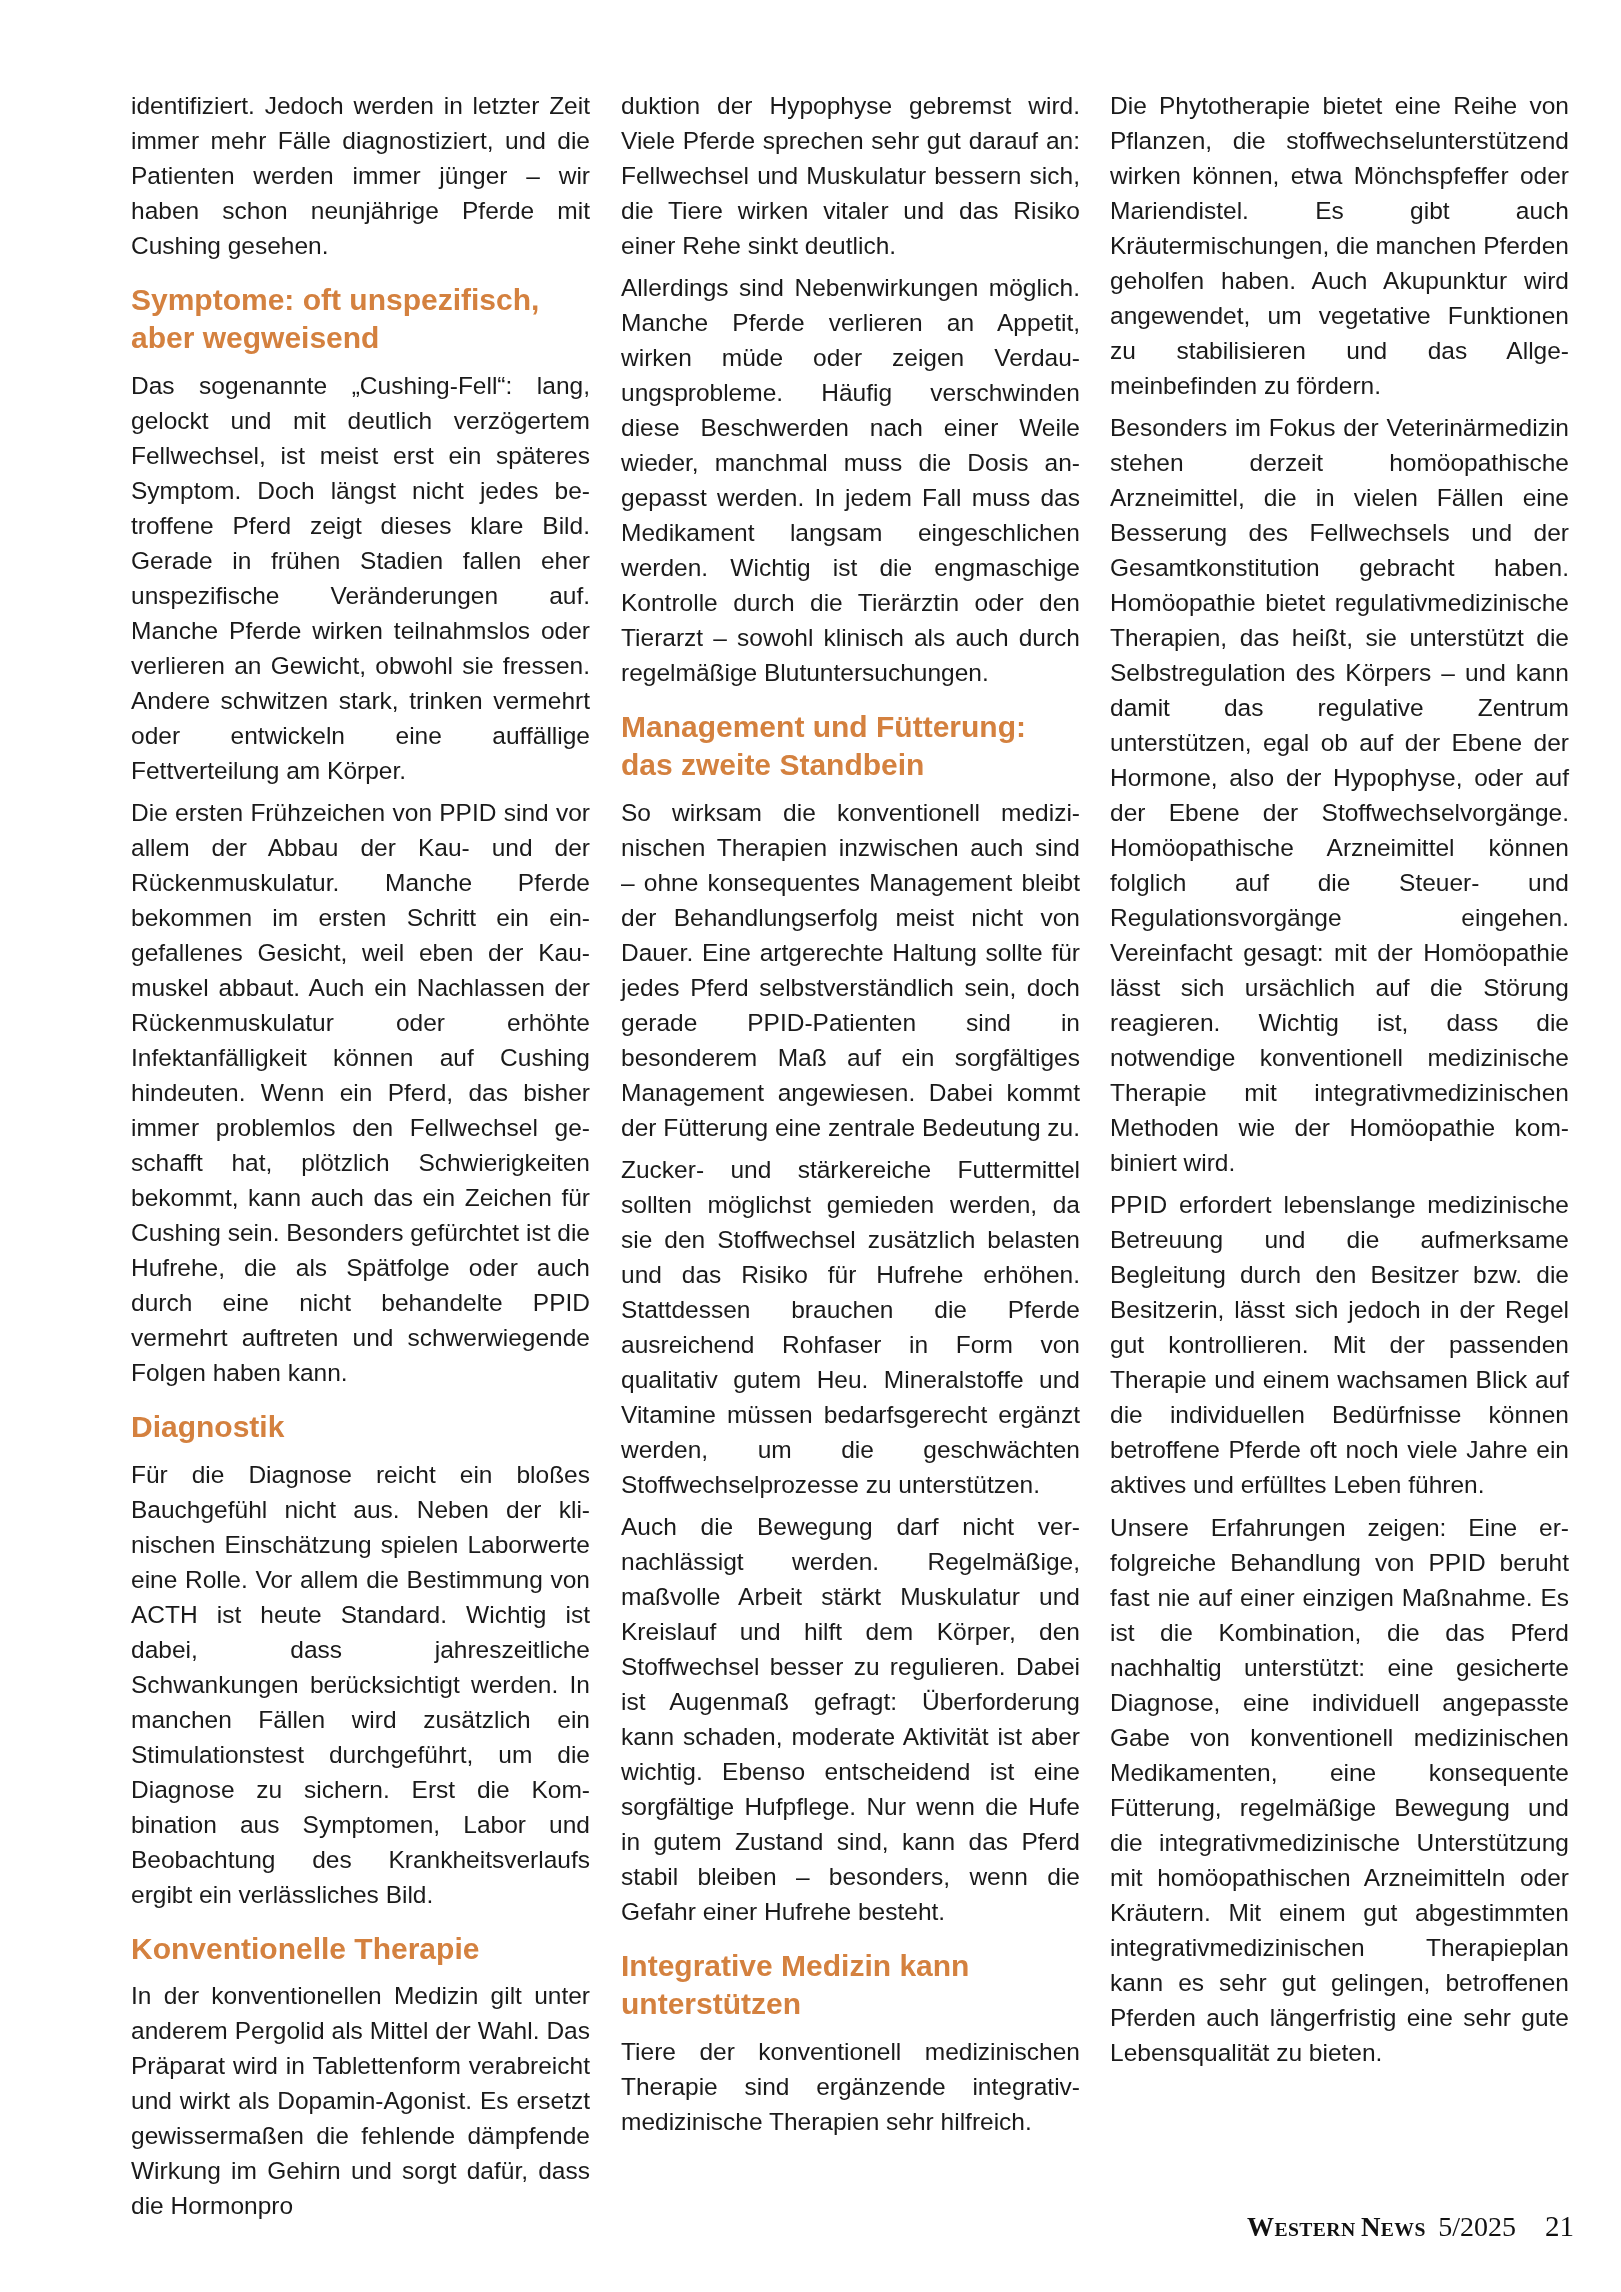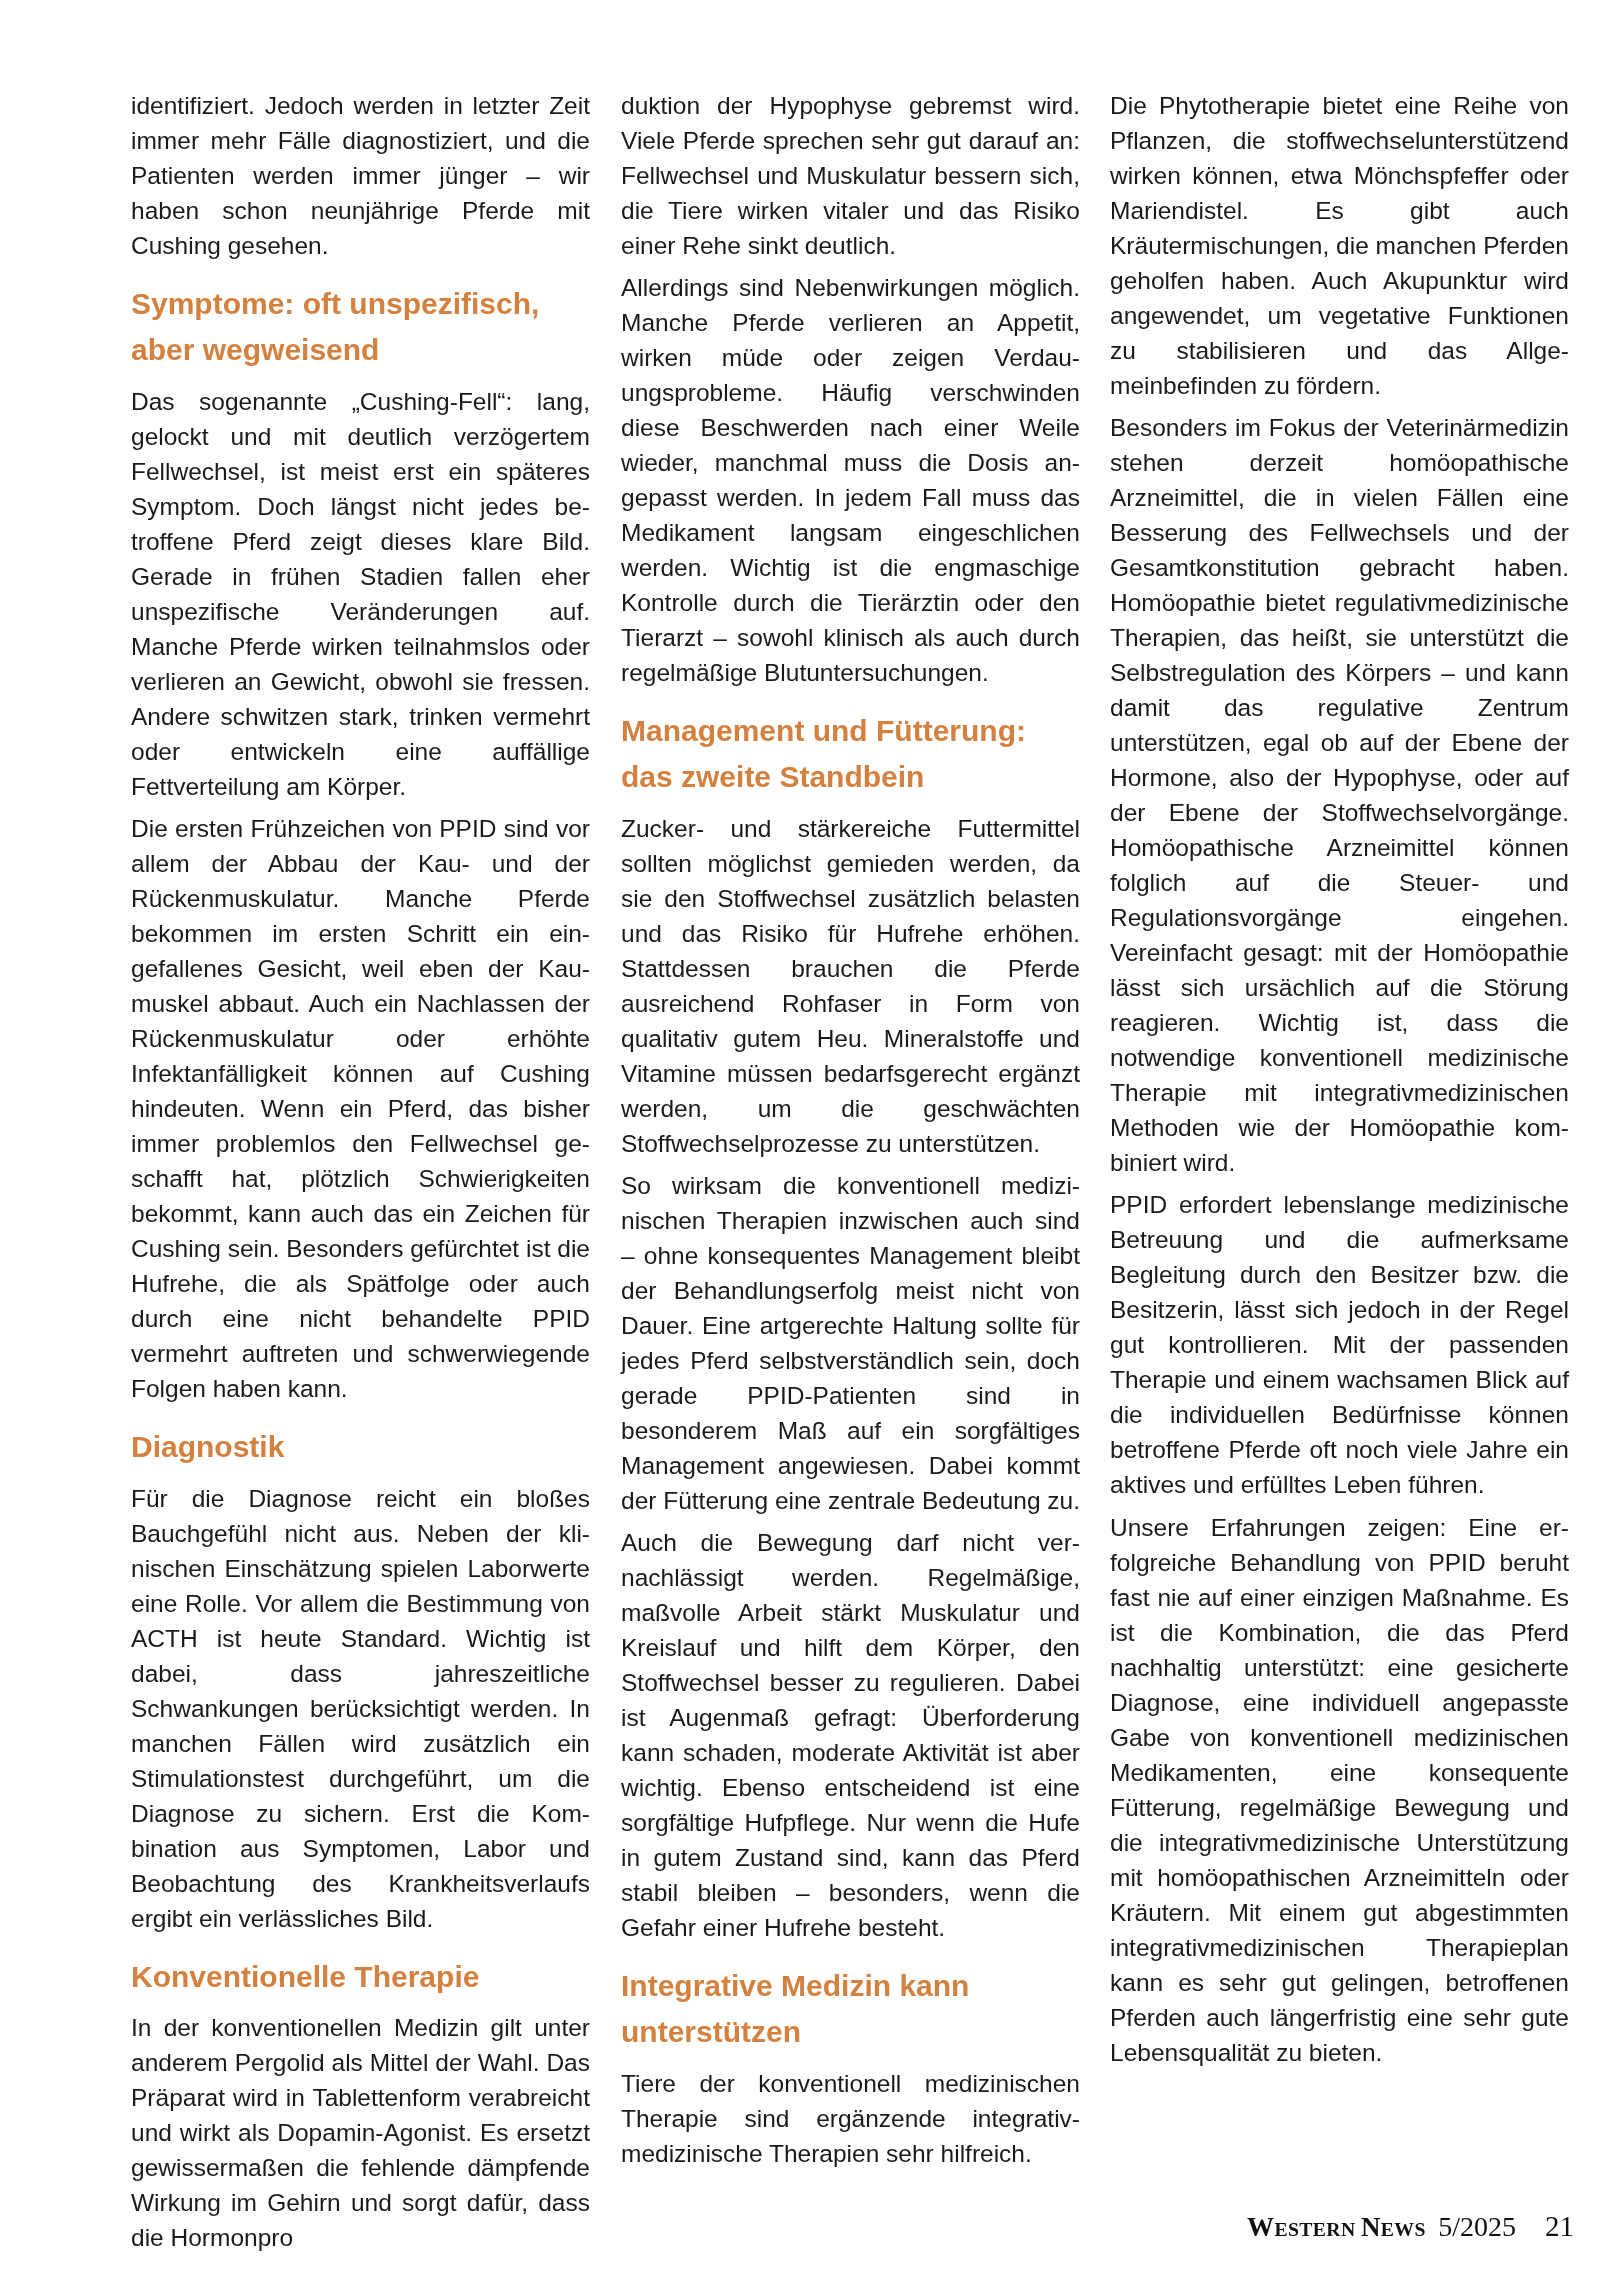--- a/index.html
+++ b/index.html
@@ -11,21 +11,21 @@
     font-size: 24.5px; line-height: 35px; color: #1a1a1a;
     text-align: justify; hyphens: manual; margin-left: 34px;
   }
   .col1 { left: 97px; }
   .col2 { left: 587px; }
   .col3 { left: 1076px; }
   .col p { margin: 0 0 7.2px 0; }
   .col h2 {
     font-family: "Liberation Sans", sans-serif;
     font-weight: bold; color: #d4813f;
-    font-size: 30px; line-height: 46px;
+    font-size: 30px; line-height: 38px;
     margin: 18px 0 10.7px 0; text-align: left;
   }
   .footer {
     position: absolute; top: 2210px; left: 1247px;
     font-family: "Liberation Serif", serif; color: #111;
     display: flex; align-items: baseline; white-space: nowrap;
   }
   .footer .brand { font-size: 19.7px; font-weight: bold; letter-spacing: 0.4px; }
   .footer .brand .cap { font-size: 27px; }
   .footer .issue { font-size: 28px; margin-left: 12.5px; }
@@ -44,22 +44,22 @@
     <h2>Diagnostik</h2>
     <p>Für die Diagnose reicht ein bloßes Bauchgefühl nicht aus. Neben der kli­nischen Einschätzung spielen Labor­werte eine Rolle. Vor allem die Bestim­mung von ACTH ist heute Standard. Wichtig ist dabei, dass jahreszeitliche Schwankungen berücksichtigt werden. In manchen Fällen wird zusätzlich ein Stimulationstest durchgeführt, um die Diagnose zu sichern. Erst die Kom­bination aus Symptomen, Labor und Beobachtung des Krankheitsverlaufs ergibt ein verlässliches Bild.</p>
     <h2>Konventionelle Therapie</h2>
     <p>In der konventionellen Medizin gilt unter anderem Pergolid als Mittel der Wahl. Das Präparat wird in Tablettenform ver­abreicht und wirkt als Dopamin-Ago­nist. Es ersetzt gewissermaßen die feh­lende dämpfende Wirkung im Gehirn und sorgt dafür, dass die Hormonpro­</p>
   </div>
 
   <div class="col col2">
     <p>duktion der Hypophyse gebremst wird. Viele Pferde sprechen sehr gut darauf an: Fellwechsel und Muskulatur bes­sern sich, die Tiere wirken vitaler und das Risiko einer Rehe sinkt deutlich.</p>
     <p>Allerdings sind Nebenwirkungen mög­lich. Manche Pferde verlieren an Appe­tit, wirken müde oder zeigen Verdau­ungsprobleme. Häufig verschwinden diese Beschwerden nach einer Weile wieder, manchmal muss die Dosis an­gepasst werden. In jedem Fall muss das Medikament langsam eingeschli­chen werden. Wichtig ist die engma­schige Kontrolle durch die Tierärztin oder den Tierarzt – sowohl klinisch als auch durch regelmäßige Blutuntersu­chungen.</p>
     <h2>Management und Fütterung: das zweite Standbein</h2>
+    <p>So wirksam die konventionell medizi­nischen Therapien inzwischen auch sind – ohne konsequentes Manage­ment bleibt der Behandlungserfolg meist nicht von Dauer. Eine artgerechte Haltung sollte für jedes Pferd selbstver­ständlich sein, doch gerade PPID-Pati­enten sind in besonderem Maß auf ein sorgfältiges Management angewiesen. Dabei kommt der Fütterung eine zen­trale Bedeutung zu.</p>
     <p>Zucker- und stärkereiche Futtermittel sollten möglichst gemieden werden, da sie den Stoffwechsel zusätzlich belasten und das Risiko für Hufrehe erhöhen. Stattdessen brauchen die Pferde ausreichend Rohfaser in Form von qualitativ gutem Heu. Mineralstoffe und Vitamine müssen bedarfsgerecht ergänzt werden, um die geschwächten Stoffwechselprozesse zu unterstützen.</p>
-    <p>So wirksam die konventionell medizi­nischen Therapien inzwischen auch sind – ohne konsequentes Manage­ment bleibt der Behandlungserfolg meist nicht von Dauer. Eine artgerechte Haltung sollte für jedes Pferd selbstver­ständlich sein, doch gerade PPID-Pati­enten sind in besonderem Maß auf ein sorgfältiges Management angewiesen. Dabei kommt der Fütterung eine zen­trale Bedeutung zu.</p>
     <p>Auch die Bewegung darf nicht ver­nachlässigt werden. Regelmäßige, maßvolle Arbeit stärkt Muskulatur und Kreislauf und hilft dem Körper, den Stoffwechsel besser zu regulieren. Da­bei ist Augenmaß gefragt: Überforde­rung kann schaden, moderate Aktivität ist aber wichtig. Ebenso entscheidend ist eine sorgfältige Hufpflege. Nur wenn die Hufe in gutem Zustand sind, kann das Pferd stabil bleiben – besonders, wenn die Gefahr einer Hufrehe besteht.</p>
     <h2>Integrative Medizin kann unterstützen</h2>
     <p>Tiere der konventionell medizinischen Therapie sind ergänzende integrativ­medizinische Therapien sehr hilfreich.</p>
   </div>
 
   <div class="col col3">
     <p>Die Phytotherapie bietet eine Reihe von Pflanzen, die stoffwechselunter­stützend wirken können, etwa Mönchs­pfeffer oder Mariendistel. Es gibt auch Kräutermischungen, die manchen Pfer­den geholfen haben. Auch Akupunktur wird angewendet, um vegetative Funk­tionen zu stabilisieren und das Allge­meinbefinden zu fördern.</p>
     <p>Besonders im Fokus der Veterinärme­dizin stehen derzeit homöopathische Arzneimittel, die in vielen Fällen eine Besserung des Fellwechsels und der Gesamtkonstitution gebracht haben. Homöopathie bietet regulativmedizi­nische Therapien, das heißt, sie un­terstützt die Selbstregulation des Kör­pers – und kann damit das regulative Zentrum unterstützen, egal ob auf der Ebene der Hormone, also der Hypo­physe, oder auf der Ebene der Stoff­wechselvorgänge. Homöopathische Arzneimittel können folglich auf die Steuer- und Regulationsvorgänge ein­gehen. Vereinfacht gesagt: mit der Ho­möopathie lässt sich ursächlich auf die Störung reagieren. Wichtig ist, dass die notwendige konventionell medizinische Therapie mit integrativmedizinischen Methoden wie der Homöopathie kom­biniert wird.</p>
     <p>PPID erfordert lebenslange medizi­nische Betreuung und die aufmerk­same Begleitung durch den Besitzer bzw. die Besitzerin, lässt sich jedoch in der Regel gut kontrollieren. Mit der passenden Therapie und einem wach­samen Blick auf die individuellen Be­dürfnisse können betroffene Pferde oft noch viele Jahre ein aktives und er­fülltes Leben führen.</p>
     <p>Unsere Erfahrungen zeigen: Eine er­folgreiche Behandlung von PPID be­ruht fast nie auf einer einzigen Maß­nahme. Es ist die Kombination, die das Pferd nachhaltig unterstützt: eine gesicherte Diagnose, eine individuell angepasste Gabe von konventionell medizinischen Medikamenten, eine konsequente Fütterung, regelmäßige Bewegung und die integrativmedizi­nische Unterstützung mit homöopathi­schen Arzneimitteln oder Kräutern. Mit einem gut abgestimmten integrativme­dizinischen Therapieplan kann es sehr gut gelingen, betroffenen Pferden auch längerfristig eine sehr gute Lebensqua­lität zu bieten.</p>

